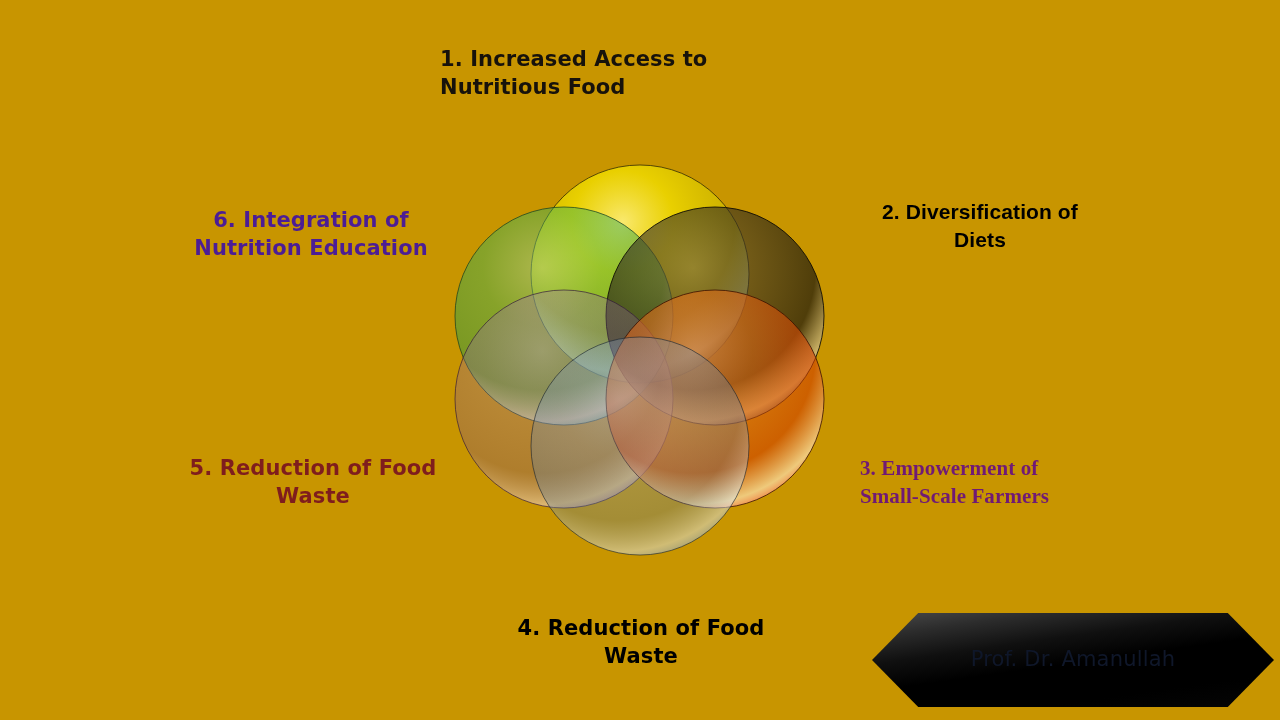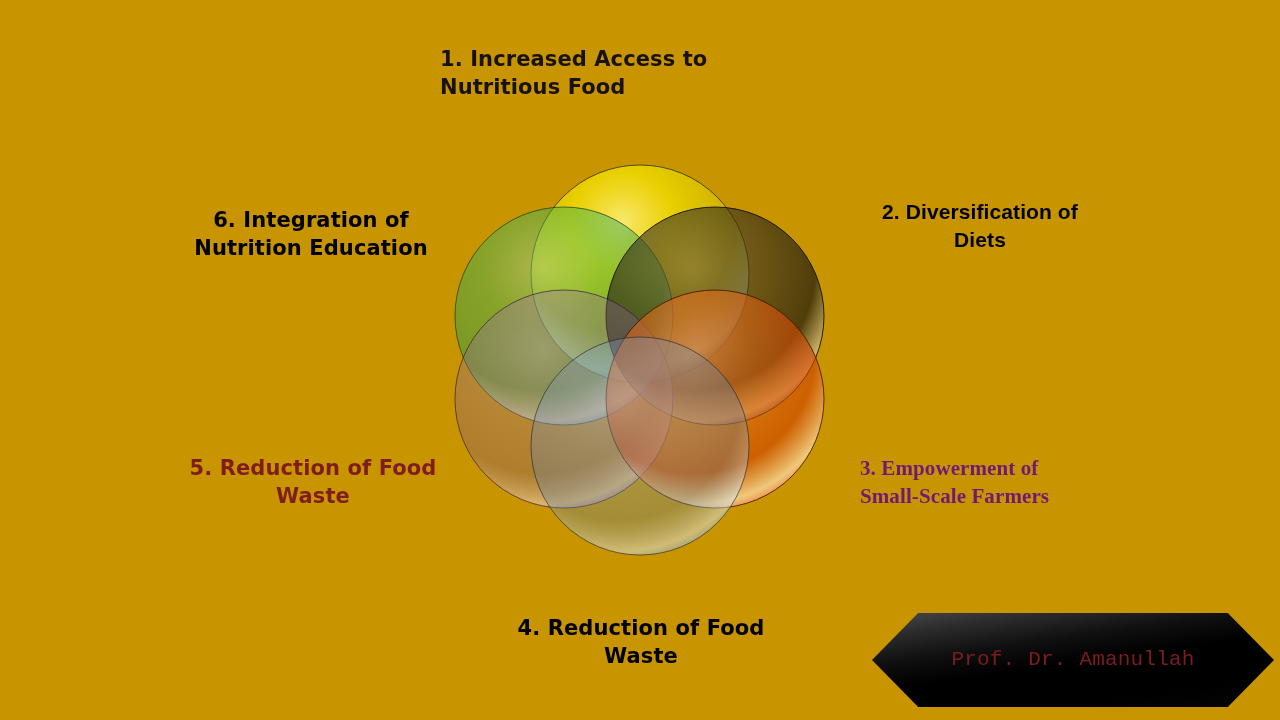--- a/index.html
+++ b/index.html
@@ -161,21 +161,21 @@
   <div class="label humanist" id="label-1" style="color: rgb(23, 18, 11);">1. Increased Access to
 Nutritious Food</div>
   <div class="label grotesque" id="label-2" style="color: #000000;">2. Diversification of
 Diets</div>
   <div class="label humanist" id="label-3" style="color: #701a75; font-family: Liberation Serif, serif;">3. Empowerment of
 Small-Scale Farmers</div>
   <div class="label humanist" id="label-4" style="color: #000000;">4. Reduction of Food
 Waste</div>
   <div class="label humanist" id="label-5" style="color: #7f1d1d;">5. Reduction of Food
 Waste</div>
-  <div class="label humanist" id="label-6" style="color: #000000;">6. Integration of
+  <div class="label humanist" id="label-6" style="color: #4c1d95;">6. Integration of
 Nutrition Education</div>
 
   <div id="author-banner">
     <div class="plate"></div>
-    <div class="plate-text" style="color: #7f1d1d; font-family: Liberation Mono, monospace;">Prof. Dr. Amanullah</div>
+    <div class="plate-text" style="color: #0f172a;">Prof. Dr. Amanullah</div>
   </div>
 
 </div>
 
 </body></html>

